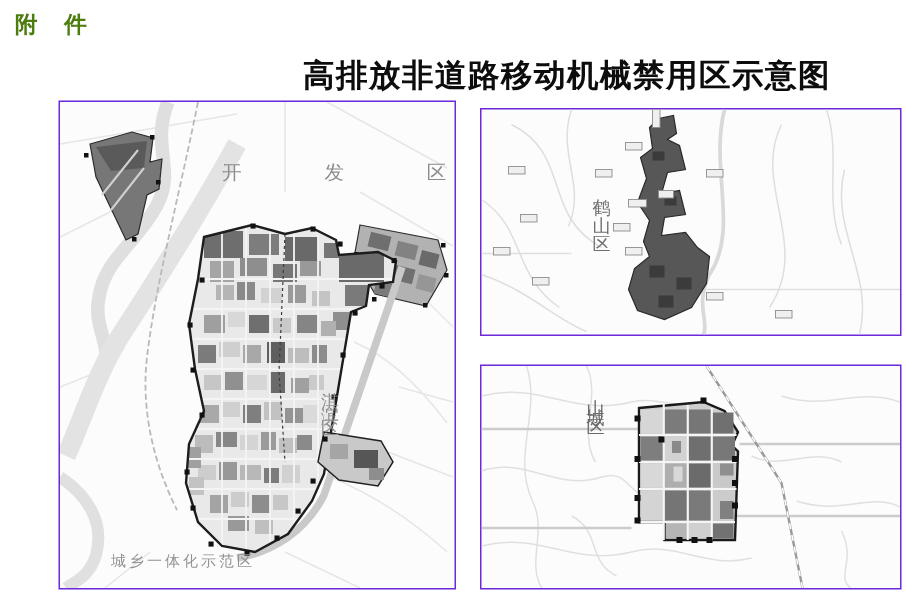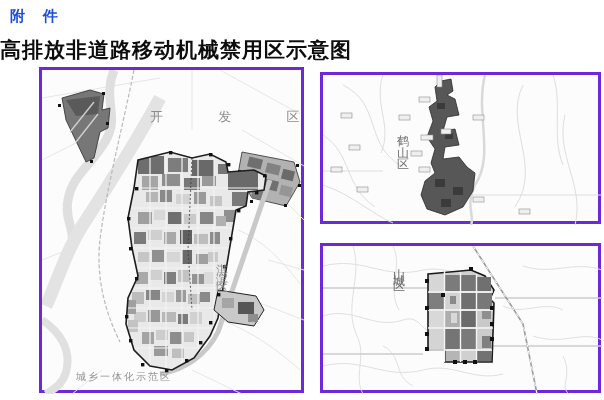--- a/index.html
+++ b/index.html
@@ -2,27 +2,27 @@
 <html><head>
 <meta charset="utf-8">
 <style>
   html,body{margin:0;padding:0;background:#fff;}
   .page{
     position:relative;width:604px;height:400px;background:#ffffff;overflow:hidden;
     font-family:"Liberation Serif","DejaVu Serif",serif;color:#101010;
   }
   .attachment{
     position:absolute;left:10px;top:7px;font-size:15px;font-weight:bold;
-    letter-spacing:7px;color:#1d4ed8;
+    letter-spacing:7px;color:#4d7c0f;
   }
   .title{
-    position:absolute;left:0;top:36px;width:554px;margin:0;text-align:left;
+    position:absolute;left:0;top:36px;width:554px;margin:0;text-align:right;
     font-size:21px;font-weight:bold;letter-spacing:1px;color:#0d0d0d;
   }
-  .panel{position:absolute;background:#fcfcfc;border:3px solid #6d28d9;box-sizing:border-box;}
+  .panel{position:absolute;background:#fcfcfc;border:1px solid #6d28d9;box-sizing:border-box;}
   .panel svg{position:absolute;left:0;top:0;}
   .panel-main{left:39px;top:67px;width:265px;height:326px;}
   .panel-heshan{left:320px;top:72px;width:281px;height:152px;}
   .panel-shancheng{left:320px;top:243px;width:281px;height:150px;}
   .maplbl{position:absolute;color:#8c8c8c;pointer-events:none;line-height:1;}
   .lbl-dev{left:108px;top:40px;font-size:13px;letter-spacing:26px;white-space:nowrap;}
   .lbl-qibin{left:174px;top:184px;font-size:12px;writing-mode:vertical-rl;letter-spacing:9px;color:#8f8f8f;}
   .lbl-demo{left:34px;top:302px;font-size:10px;letter-spacing:2px;color:#929292;white-space:nowrap;}
   .lbl-heshan{left:74px;top:50px;font-size:12px;writing-mode:vertical-rl;letter-spacing:12px;color:#6f6f6f;}
   .lbl-shancheng{left:70px;top:13px;font-size:12px;writing-mode:vertical-rl;letter-spacing:6px;color:#6a6a6a;}

